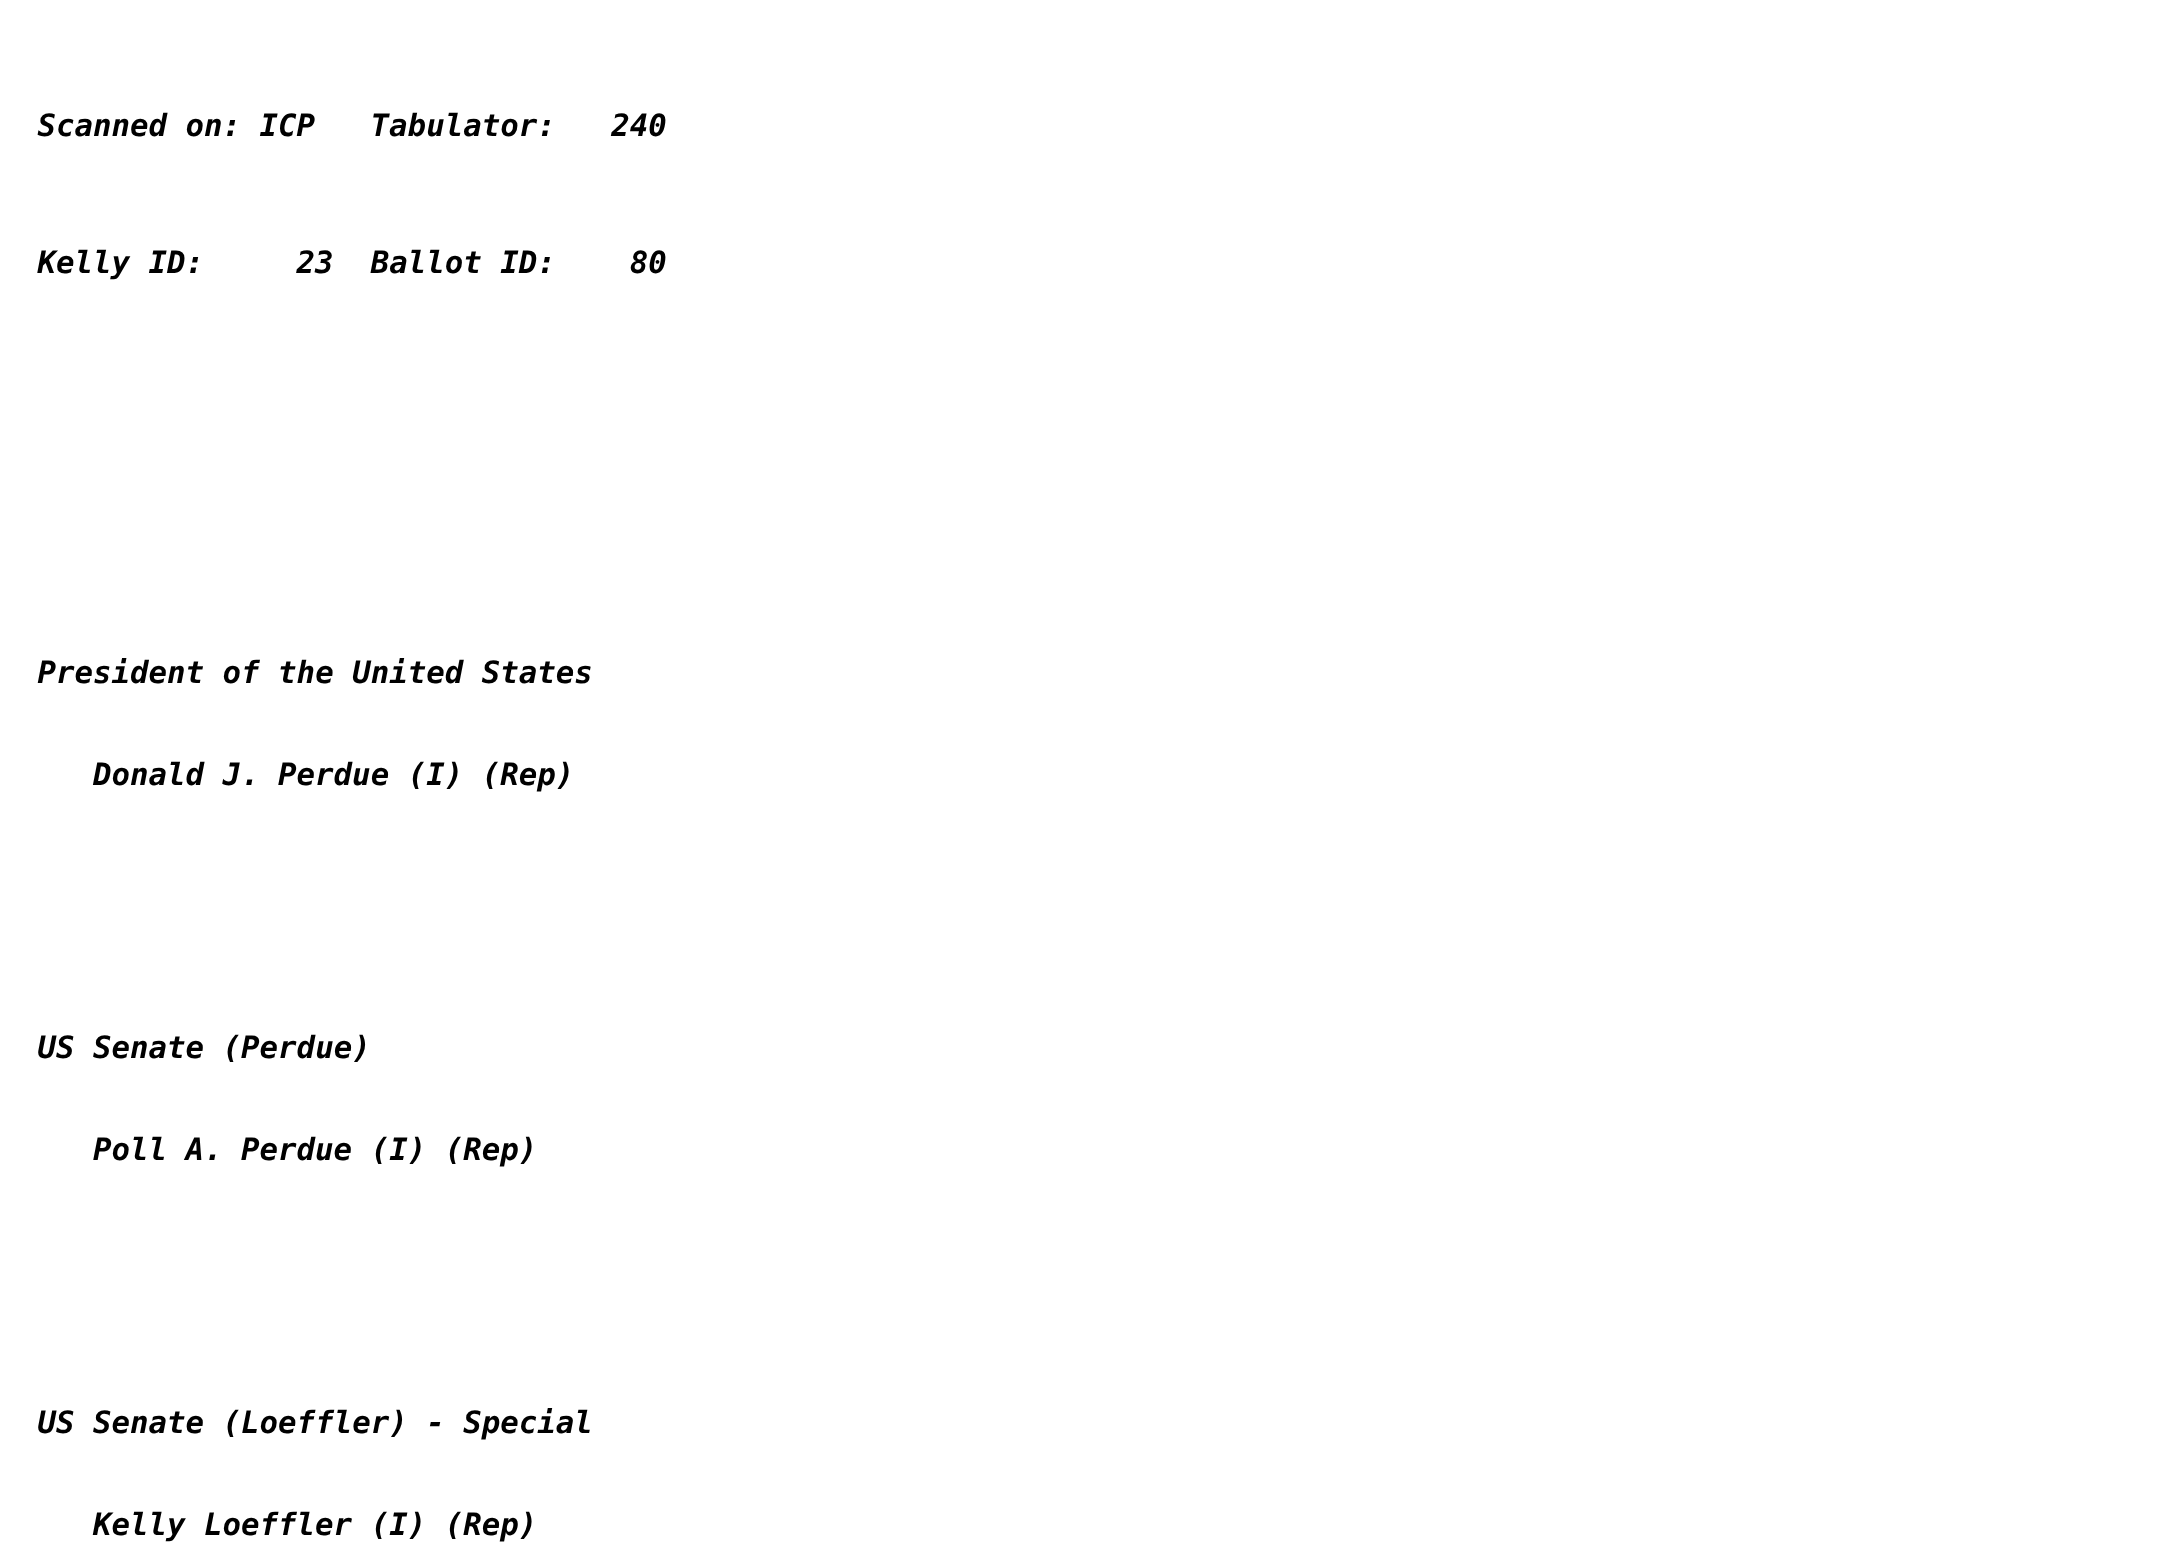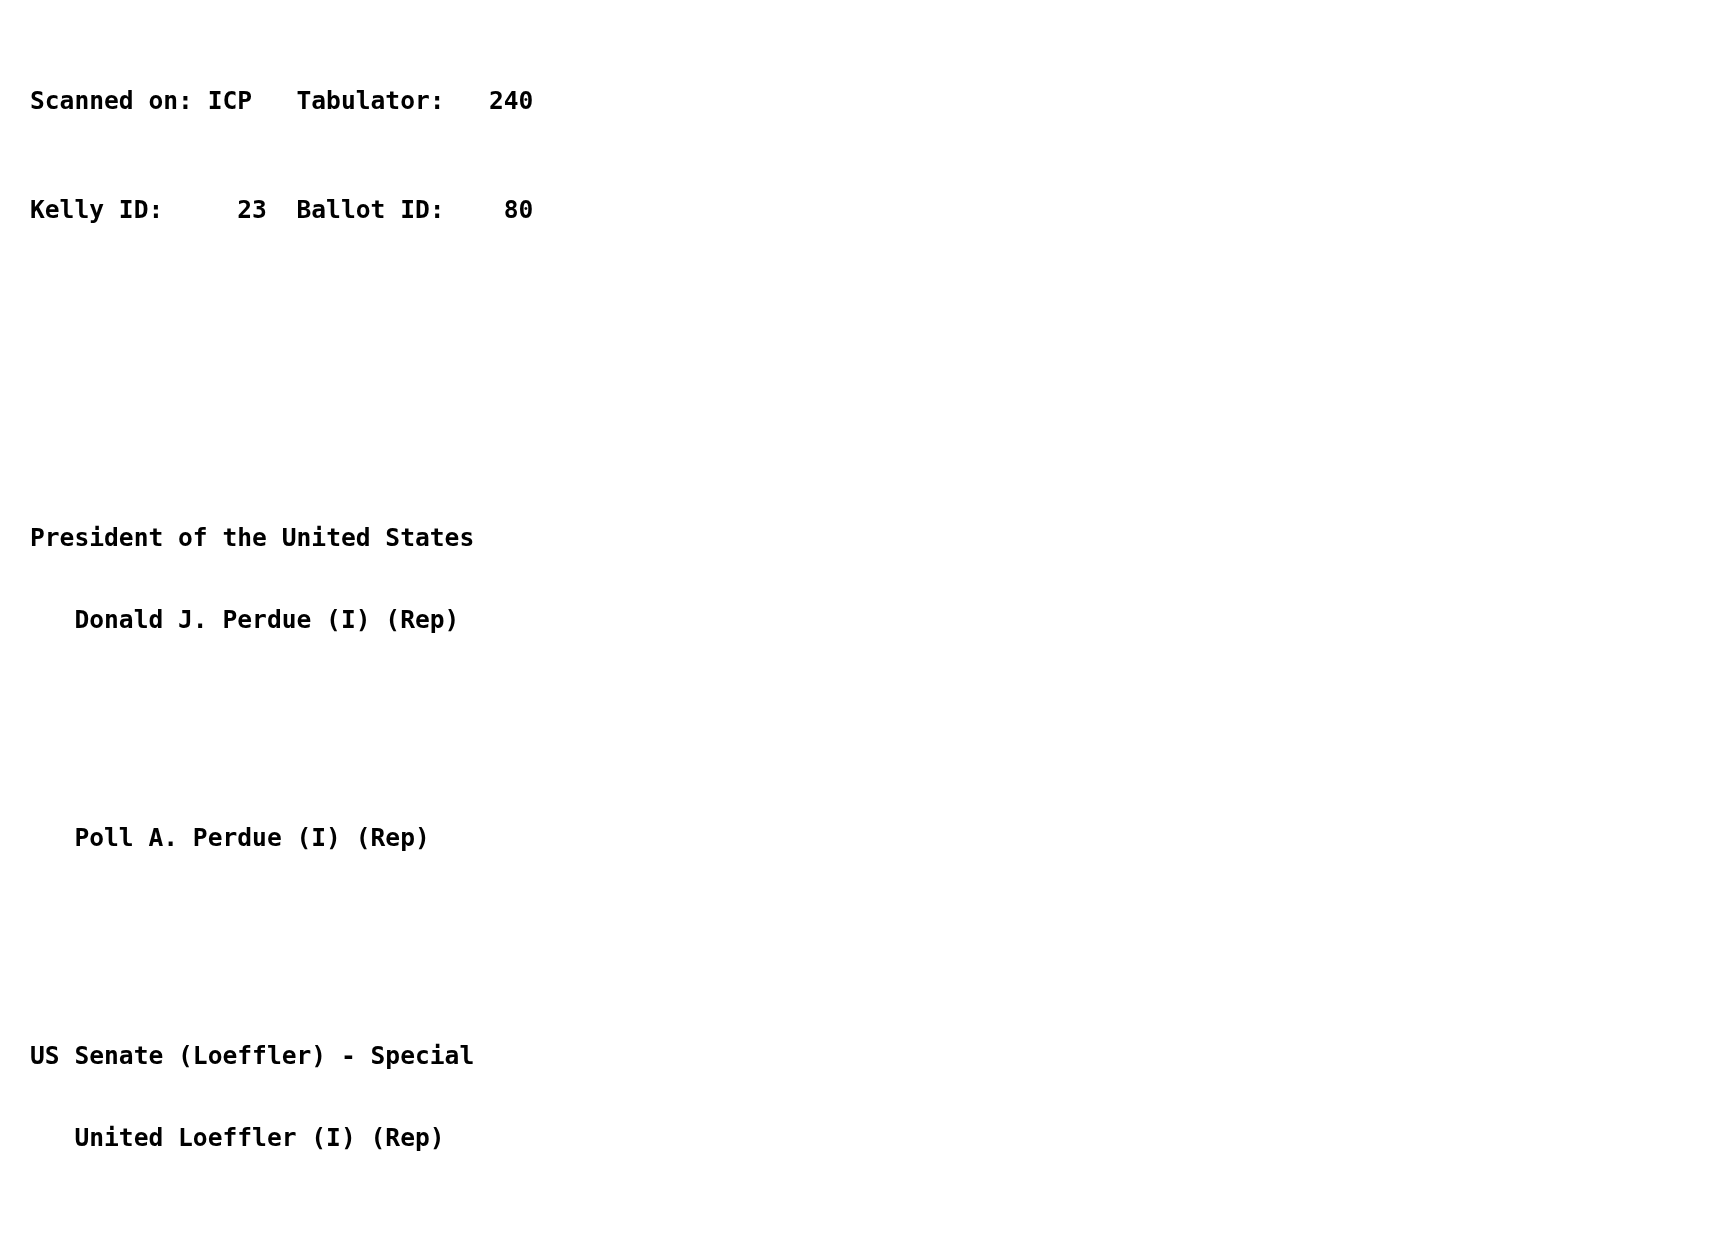--- a/index.html
+++ b/index.html
@@ -6,20 +6,21 @@
     margin: 0;
     padding: 0;
     background: #ffffff;
   }
   .page {
     position: relative;
     width: 1728px;
     height: 1236px;
     background: #ffffff;
     overflow: hidden;
+    font-style: italic;
   }
   .tape {
     position: absolute;
     left: 30px;
     top: 5px;
     color: #000000;
     font-family: "DejaVu Sans Mono", "Liberation Mono", monospace;
     font-weight: bold;
     font-size: 24.6px;
     line-height: 27.3px;
@@ -64,26 +65,27 @@
 
     <div class="blank-line"></div>
 
     <div id="contest-list">
   <div class="contest">
     <div class="contest-title">President of the United States</div>
     <div class="contest-selection">Donald J. Perdue (I) (Rep)</div>
   </div>
 
   <div class="contest">
+    <div class="contest-title">US Senate (Perdue)</div>
     <div class="contest-selection">Poll A. Perdue (I) (Rep)</div>
   </div>
 
   <div class="contest">
     <div class="contest-title">US Senate (Loeffler) - Special</div>
-    <div class="contest-selection">United Loeffler (I) (Rep)</div>
+    <div class="contest-selection">Kelly Loeffler (I) (Rep)</div>
   </div>
 
   
 
   
 
   
 
   
 

